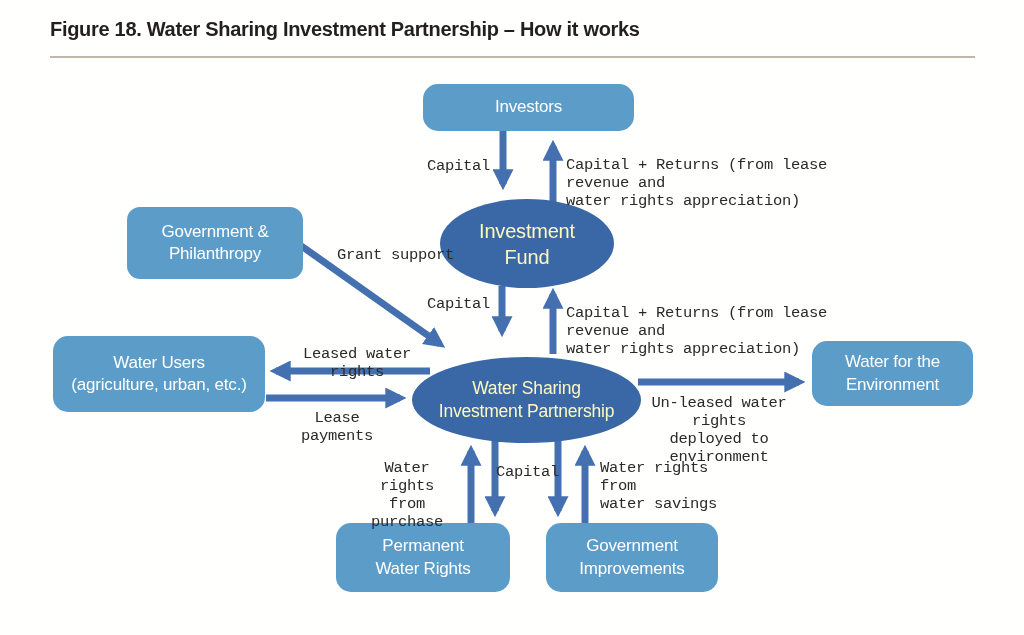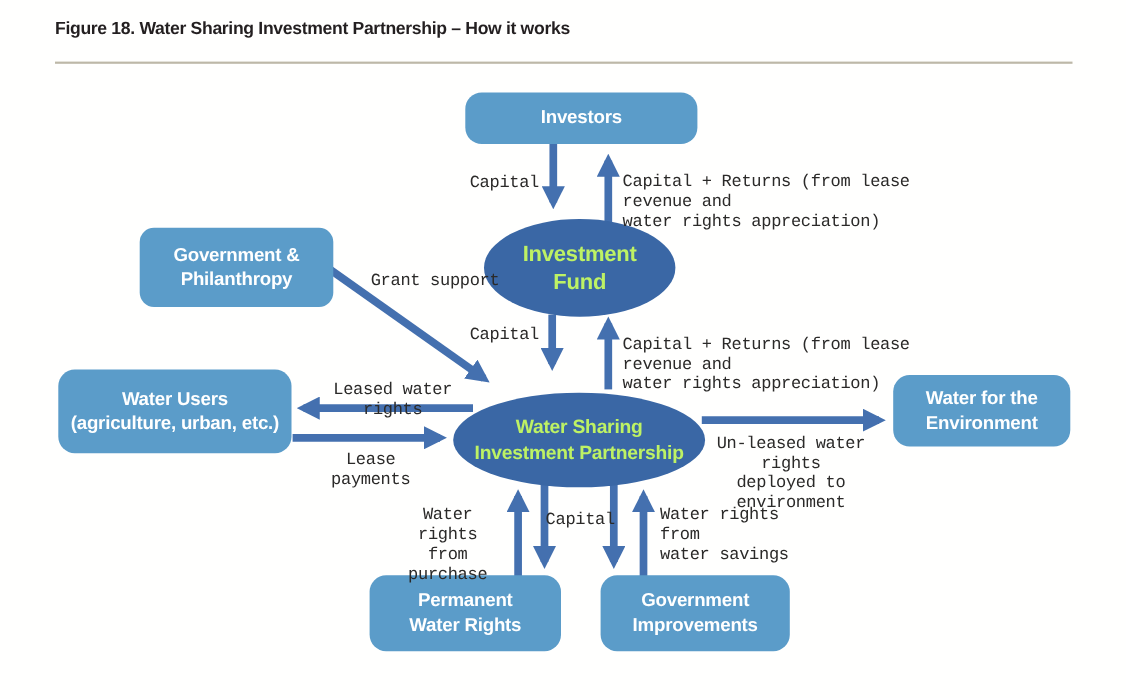--- a/index.html
+++ b/index.html
@@ -1,27 +1,27 @@
 <!DOCTYPE html>
 <html><head>
 <meta charset="utf-8">
 <style>
   html,body{margin:0;padding:0;background:#ffffff;}
   #page{position:relative;width:1024px;height:635px;background:#fffffe;overflow:hidden;
         font-family:"Liberation Sans",sans-serif;}
   #fig-title{position:absolute;left:50px;top:18px;width:924px;
-             font-size:16px;font-weight:bold;color:#231f20;letter-spacing:-0.3px;}
+             font-size:20px;font-weight:bold;color:#231f20;letter-spacing:-0.3px;}
   #title-rule{position:absolute;left:50px;top:56px;width:925px;height:2px;background:#bdb8a8;}
   svg.arrows{position:absolute;left:0;top:0;width:1024px;height:635px;}
   .node{position:absolute;background:#5b9cc9;border-radius:15px;color:#ffffff;
-        font-weight:bold;font-size:17px;line-height:1.3;letter-spacing:-0.2px;
+        font-weight:normal;font-size:17px;line-height:1.3;letter-spacing:-0.2px;
         display:flex;align-items:center;justify-content:center;text-align:center;
         white-space:pre-line;}
-  .ellipse{position:absolute;background:#3a67a5;border-radius:50%;color:#bef264;
-        font-weight:bold;display:flex;align-items:center;justify-content:center;
+  .ellipse{position:absolute;background:#3a67a5;border-radius:50%;color:#fef9c3;
+        font-weight:normal;display:flex;align-items:center;justify-content:center;
         text-align:center;white-space:pre-line;letter-spacing:-0.2px;}
   #node-fund{left:440px;top:199px;width:174px;height:89px;font-size:20px;line-height:1.3;}
   #node-wsip{left:412px;top:357px;width:229px;height:86px;font-size:17.5px;line-height:1.3;}
   #node-investors{left:423px;top:84px;width:211px;height:47px;}
   #node-government{left:127px;top:207px;width:176px;height:72px;border-radius:13px;}
   #node-water-users{left:53px;top:336px;width:212px;height:76px;}
   #node-environment{left:812px;top:341px;width:161px;height:65px;}
   #node-permanent{left:336px;top:523px;width:174px;height:69px;}
   #node-irrigation{left:546px;top:523px;width:172px;height:69px;}
   .lbl{position:absolute;color:#2b2a29;font-size:15.5px;line-height:1.17;

